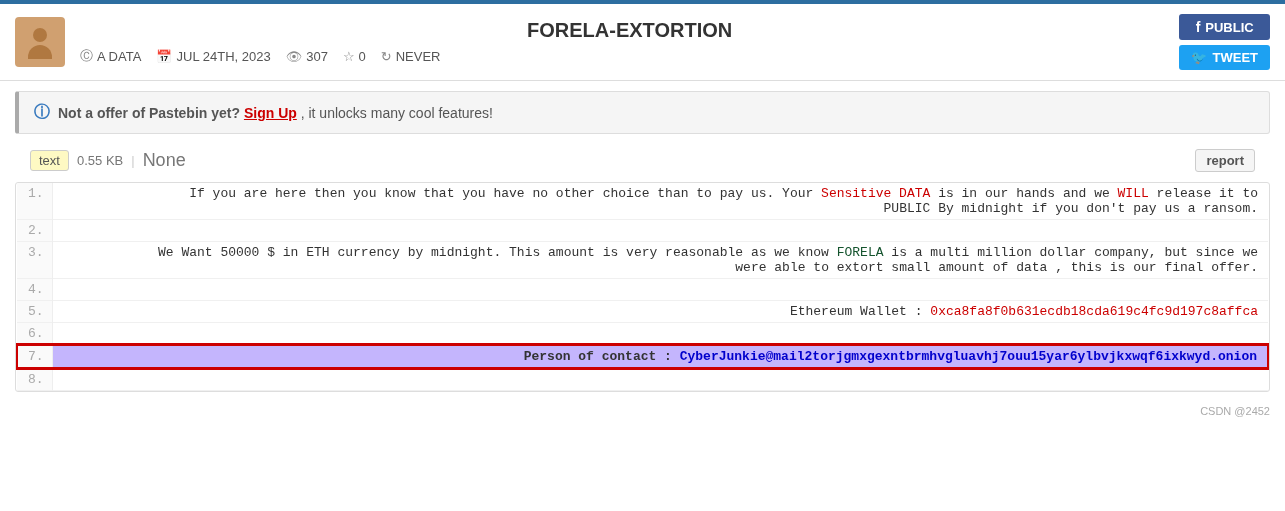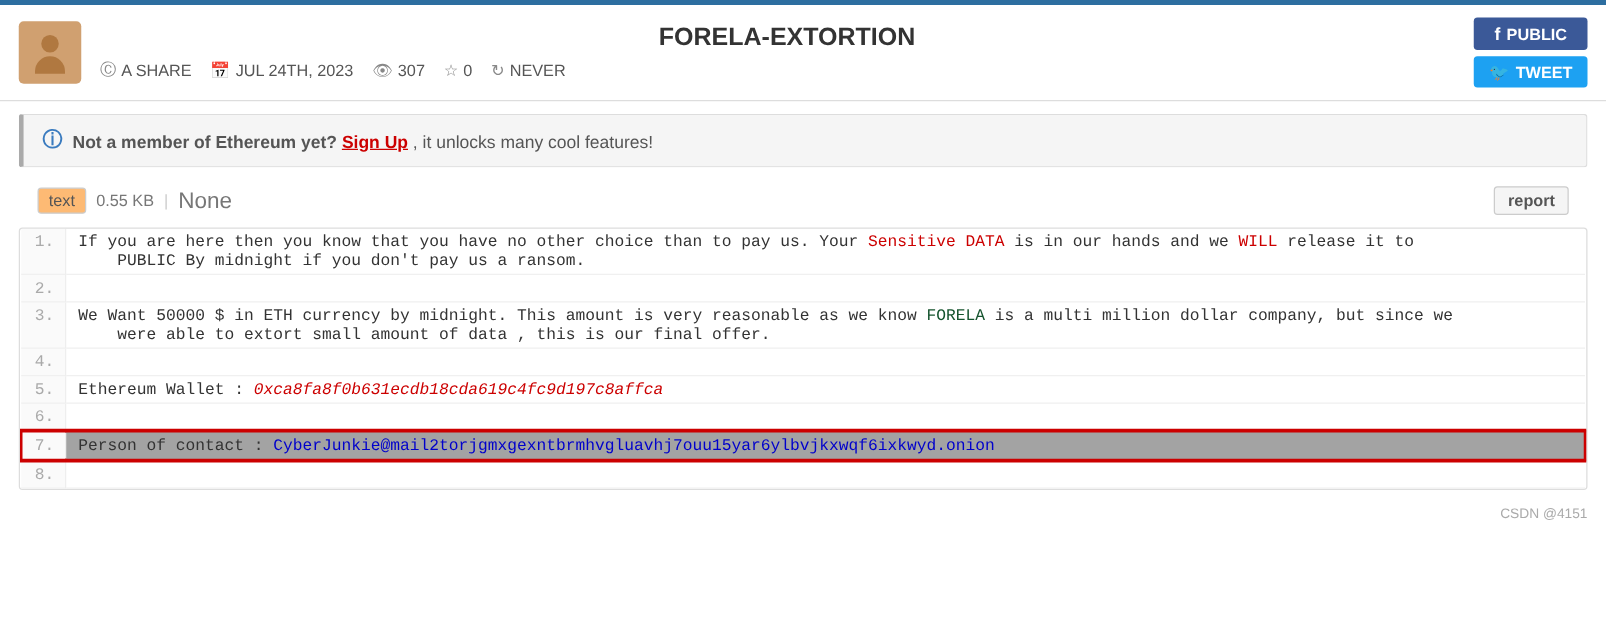--- a/index.html
+++ b/index.html
@@ -146,21 +146,21 @@
     
     .code-toolbar {
       display: flex;
       align-items: center;
       padding: 5px 15px;
       margin: 5px 15px 0 15px;
       gap: 8px;
       font-size: 13px;
     }
     .badge-text {
-      background: #fdba74;
+      background: #fef9c3;
       border: 1px solid #ccc;
       padding: 2px 8px;
       border-radius: 3px;
       font-size: 13px;
       color: #555;
     }
     .file-size {
       color: #777;
       font-size: 13px;
     }
@@ -209,20 +209,21 @@
       font-size: 13px;
       border-right: 1px solid #eee;
       background: #fafafa;
     }
     .line-code {
       padding: 3px 10px;
       color: #333;
       white-space: pre-wrap;
       word-break: break-all;
       vertical-align: top;
+      text-align: right;
     }
 
     .footer-note {
       text-align: right;
       font-size: 11px;
       color: #aaa;
       padding: 3px 15px;
     }
   </style>
 </head>
@@ -235,21 +236,21 @@
     <div class="avatar-figure">
       <div class="avatar-head"></div>
       <div class="avatar-body"></div>
     </div>
   </div>
   <div class="header-info">
     <div class="paste-title">FORELA-EXTORTION</div>
     <div class="meta-row">
       <div class="meta-item">
         <span class="meta-icon">Ⓒ</span>
-        <span>A SHARE</span>
+        <span>A DATA</span>
       </div>
       <div class="meta-item">
         <span class="meta-icon">📅</span>
         <span>JUL 24TH, 2023</span>
       </div>
       <div class="meta-item">
         <span class="meta-icon">👁</span>
         <span>307</span>
       </div>
       <div class="meta-item">
@@ -270,21 +271,21 @@
     <button class="btn-tw">
       <span style="font-size:13px;">🐦</span>
       <span>TWEET</span>
     </button>
   </div>
 </div>
 
 <div class="notice-bar">
   <span class="info-icon">ⓘ</span>
   <span>
-    <strong>Not a member of Ethereum yet?</strong>
+    <strong>Not a offer of Pastebin yet?</strong>
     <a href="#">Sign Up</a>
     <span>, it unlocks many cool features!</span>
   </span>
 </div>
 
 <div class="code-toolbar">
   <span class="badge-text">text</span>
   <span class="file-size">0.55 KB</span>
   <span class="separator">|</span>
   <span class="syntax-label">None</span>
@@ -307,31 +308,31 @@
           <td class="line-num">3.</td>
           <td class="line-code">We Want 50000 $ in ETH currency by midnight. This amount is very reasonable as we know <span style="color:#14532d;">FORELA</span> is a multi million dollar company, but since we
     were able to extort small amount of data , this is our final offer.</td>
         </tr>
         <tr>
           <td class="line-num">4.</td>
           <td class="line-code"></td>
         </tr>
         <tr>
           <td class="line-num">5.</td>
-          <td class="line-code">Ethereum Wallet : <span style="color:#cc0000;font-style:italic;">0xca8fa8f0b631ecdb18cda619c4fc9d197c8affca</span></td>
+          <td class="line-code">Ethereum Wallet : <span style="color:#cc0000;">0xca8fa8f0b631ecdb18cda619c4fc9d197c8affca</span></td>
         </tr>
         <tr>
           <td class="line-num">6.</td>
           <td class="line-code"></td>
         </tr>
         <tr style="border: 2px solid rgb(204, 0, 0); outline: rgb(204, 0, 0) solid 2px; box-shadow: rgb(204, 0, 0) 0px 0px 0px 2px inset;">
           <td class="line-num">7.</td>
-          <td class="line-code" style="background: #a3a3a3;">Person of contact : <span style="color:#0000cc;">CyberJunkie@mail2torjgmxgexntbrmhvgluavhj7ouu15yar6ylbvjkxwqf6ixkwyd.onion</span></td>
+          <td class="line-code" style="background: #c4b5fd; font-weight: bold;">Person of contact : <span style="color:#0000cc;">CyberJunkie@mail2torjgmxgexntbrmhvgluavhj7ouu15yar6ylbvjkxwqf6ixkwyd.onion</span></td>
         </tr>
         <tr>
           <td class="line-num">8.</td>
           <td class="line-code"></td>
         </tr>
       </tbody>
   </table>
 </div>
 
-<div class="footer-note">CSDN @4151</div>
+<div class="footer-note">CSDN @2452</div>
 
 </body></html>

